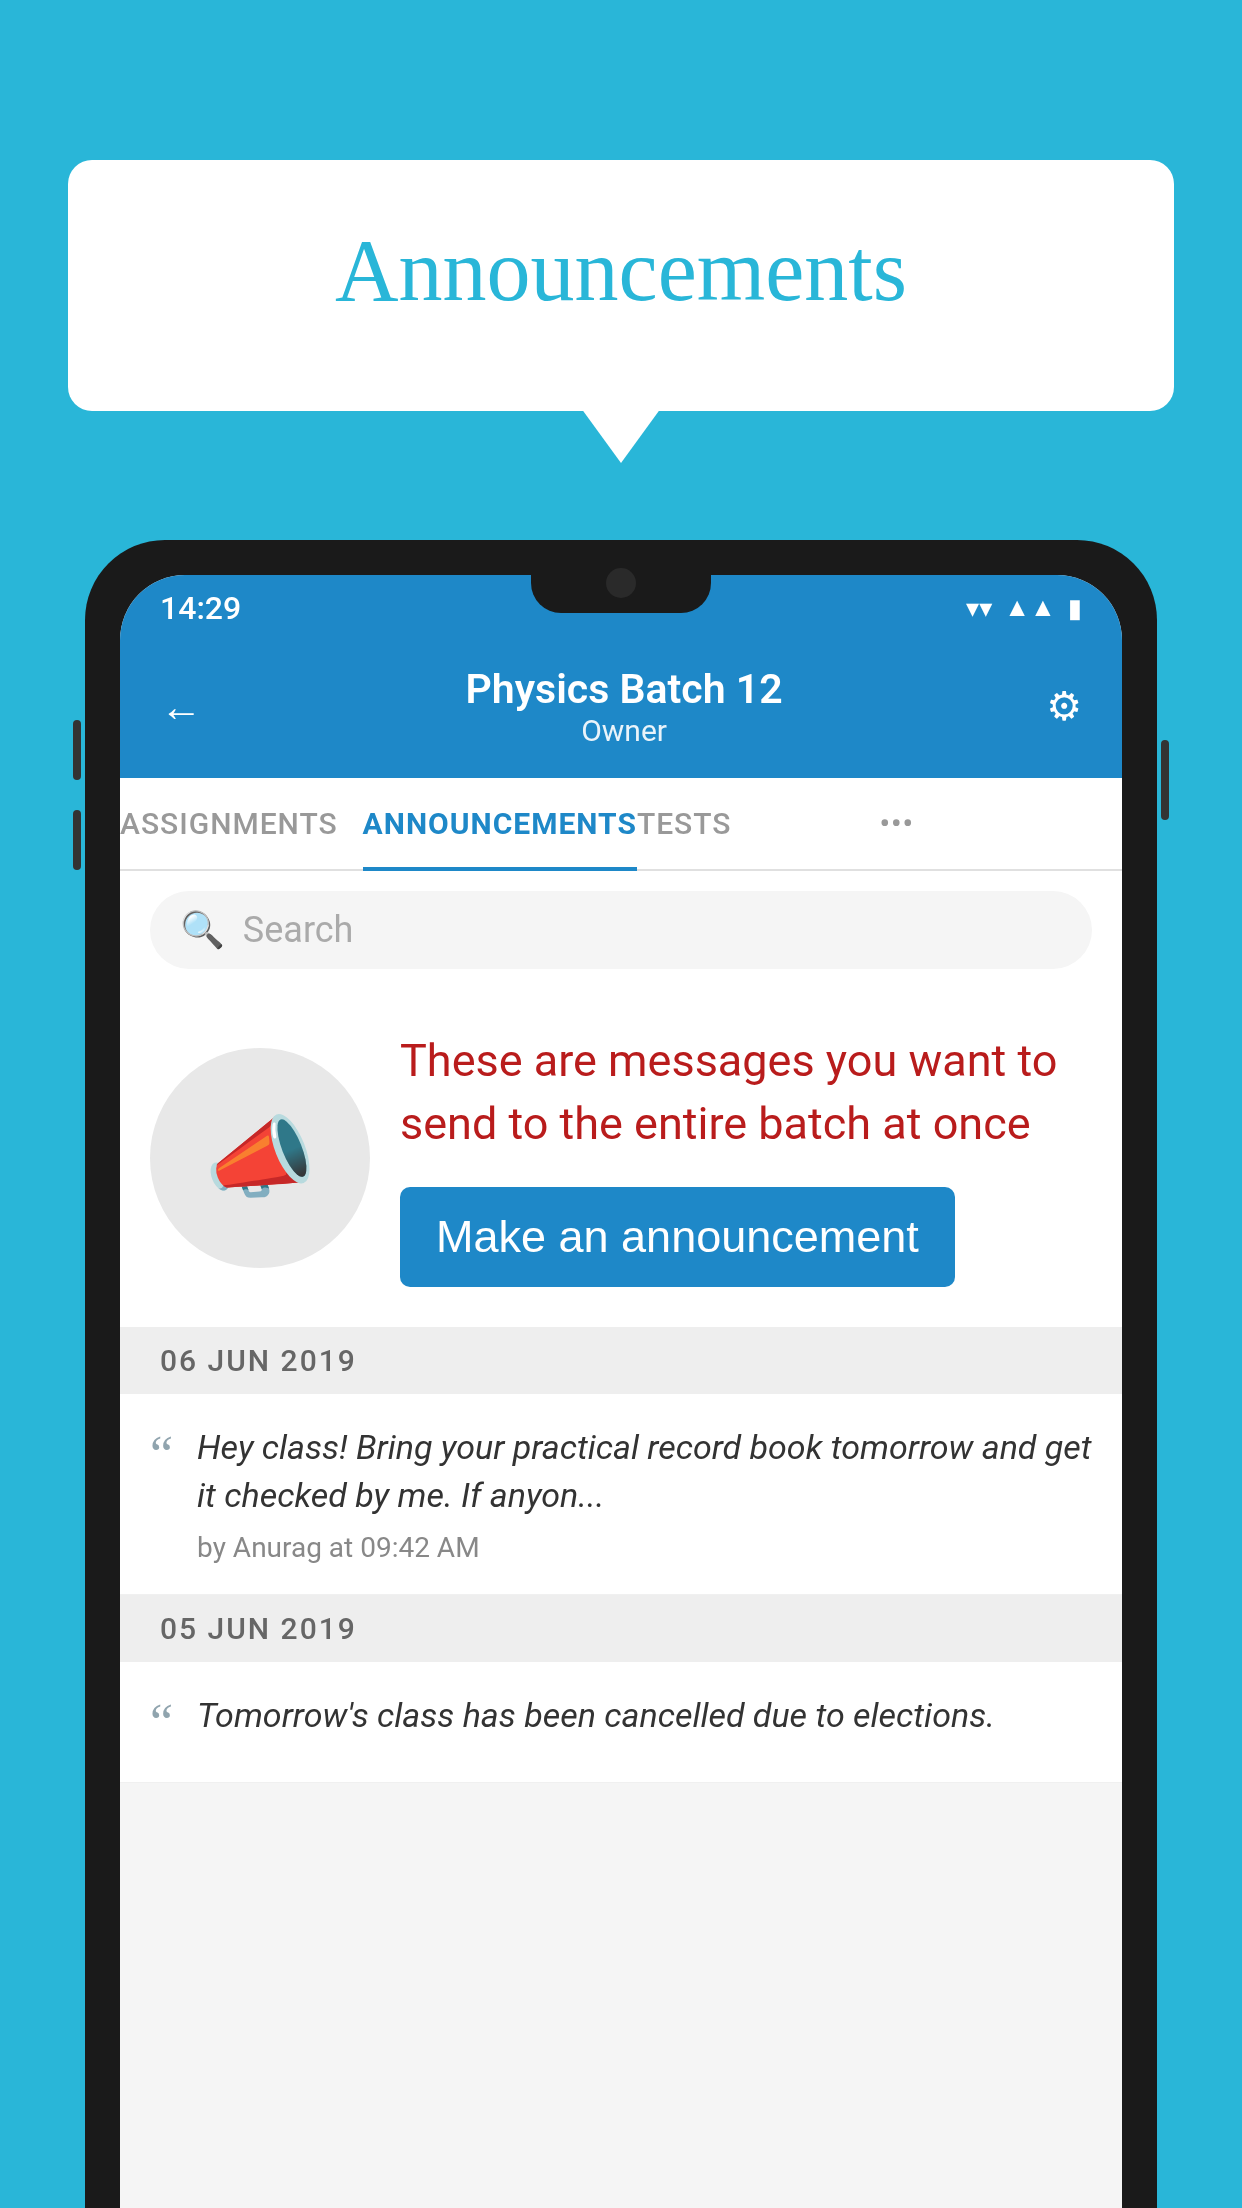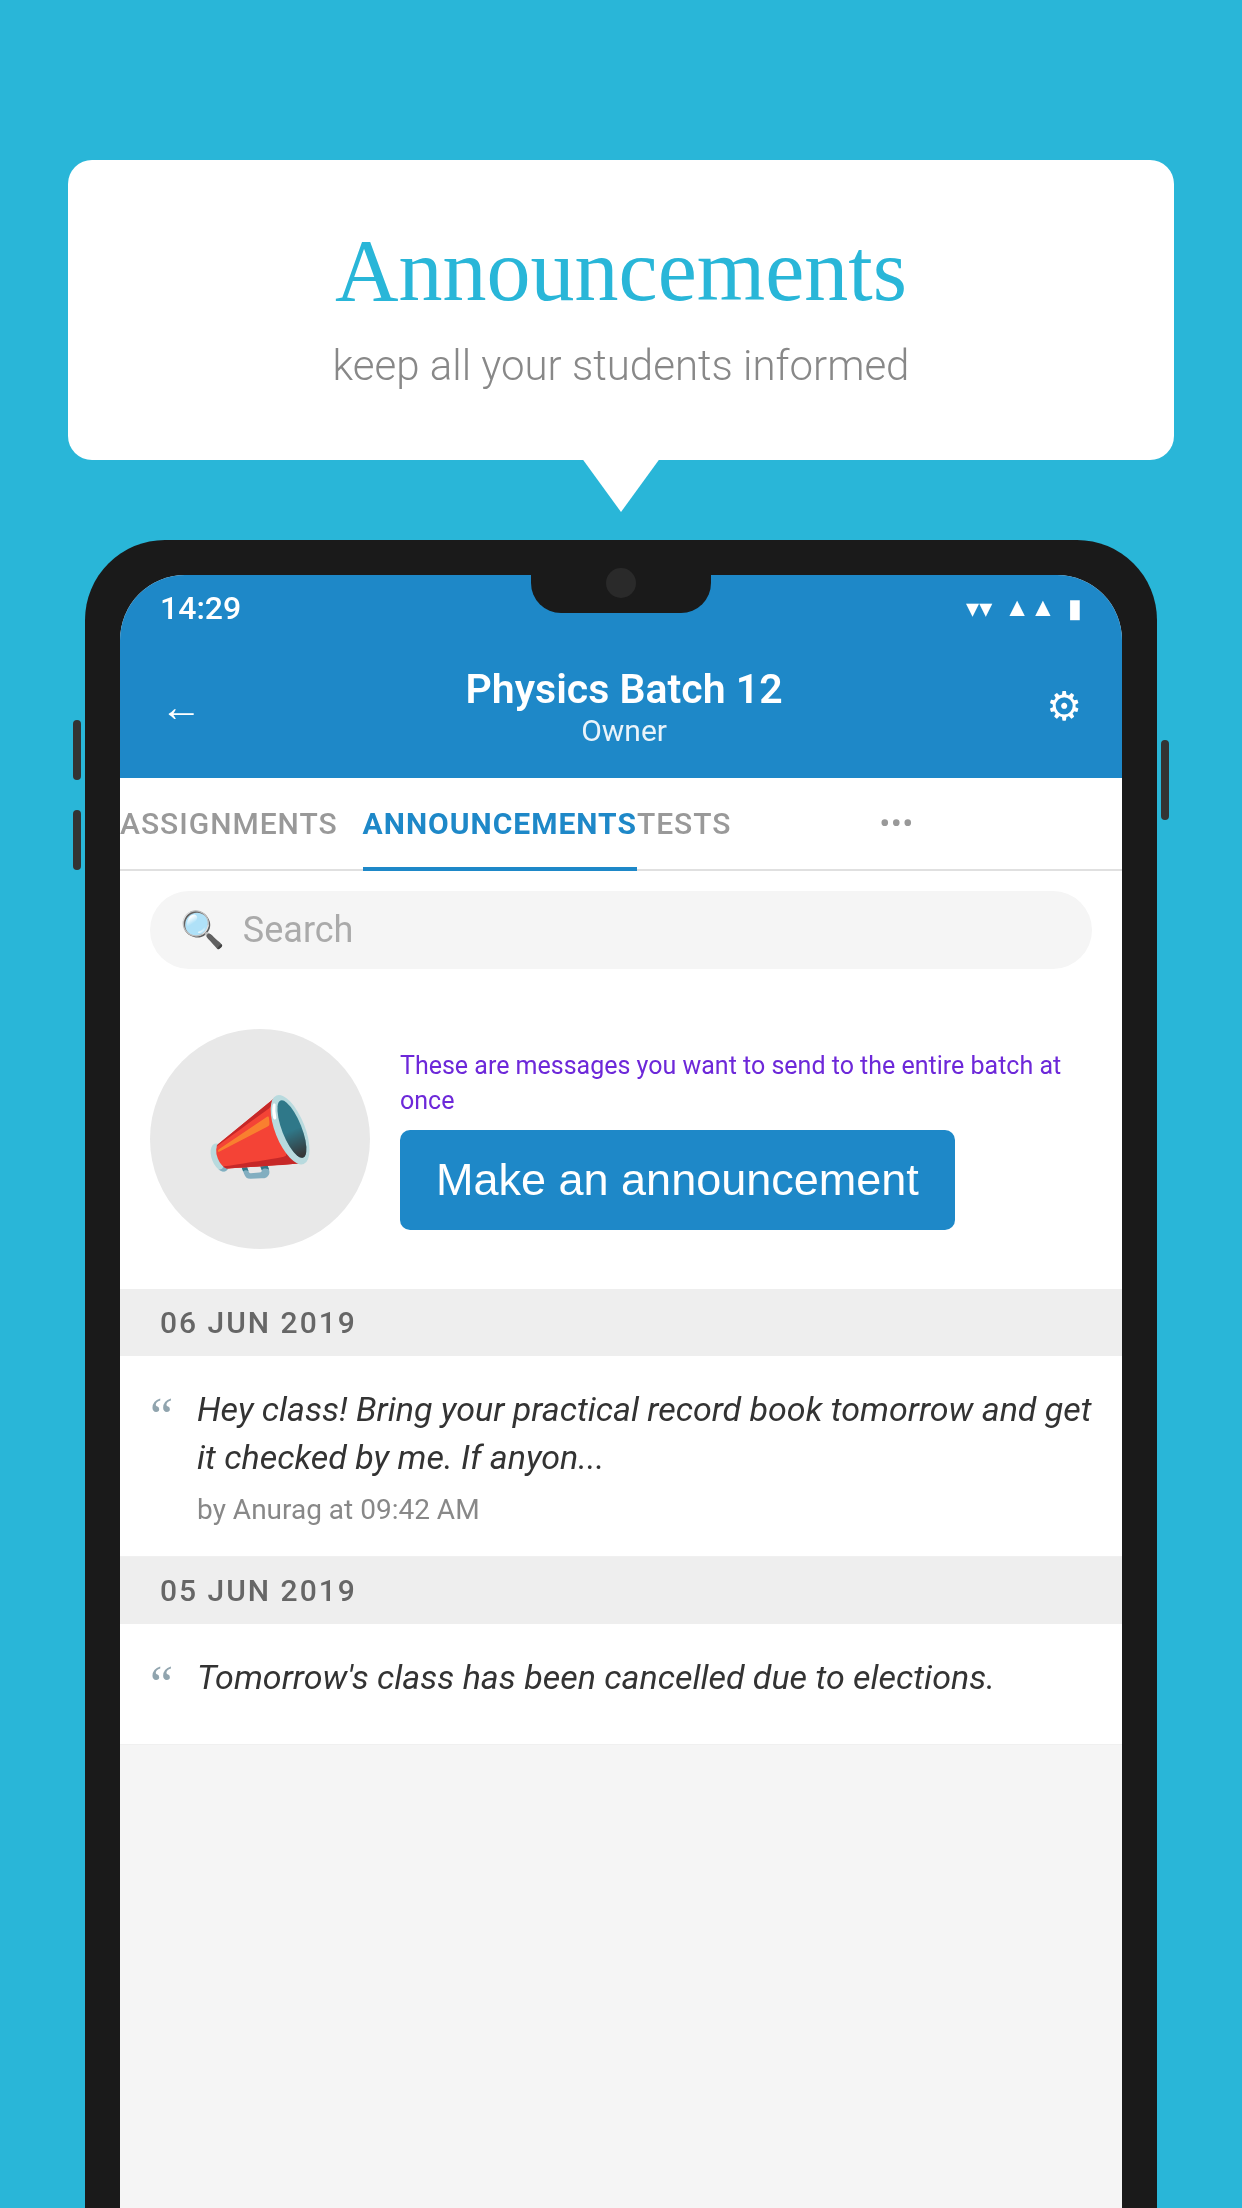--- a/index.html
+++ b/index.html
@@ -255,24 +255,24 @@
     .megaphone-icon {
       font-size: 90px;
       color: #607d8b;
     }
 
     .promo-content {
       flex: 1;
     }
 
     .promo-desc {
-      color: #6d28d9;
-      font-size: 25px;
+      color: #b91c1c;
+      font-size: 45px;
       line-height: 1.4;
-      margin-bottom: 12px;
+      margin-bottom: 32px;
     }
 
     .make-announcement-btn {
       background: #1e88c8;
       color: white;
       border: none;
       border-radius: 10px;
       padding: 24px 36px;
       font-size: 45px;
       font-weight: 500;
@@ -355,21 +355,20 @@
       background: #333;
       border-radius: 4px;
     }
   </style>
 </head>
 <body>
 
 <div class="speech-bubble-container">
   <div class="speech-bubble">
     <div class="bubble-title">Announcements</div>
-    <div class="bubble-subtitle">keep all your students informed</div>
   </div>
 </div>
 
 <div class="phone-container">
   <div class="phone-outer">
     <div class="phone-notch"></div>
     <div class="phone-camera"></div>
     <div class="phone-side-btn"></div>
     <div class="phone-side-btn2"></div>
     <div class="phone-side-btn3"></div>

